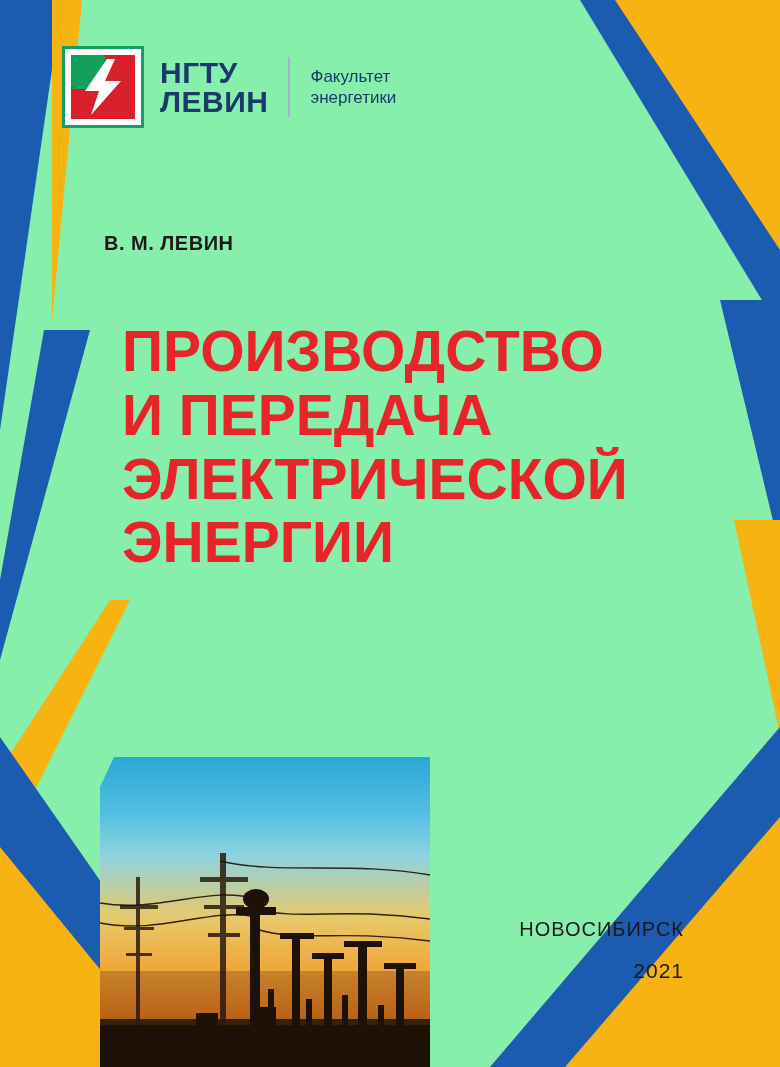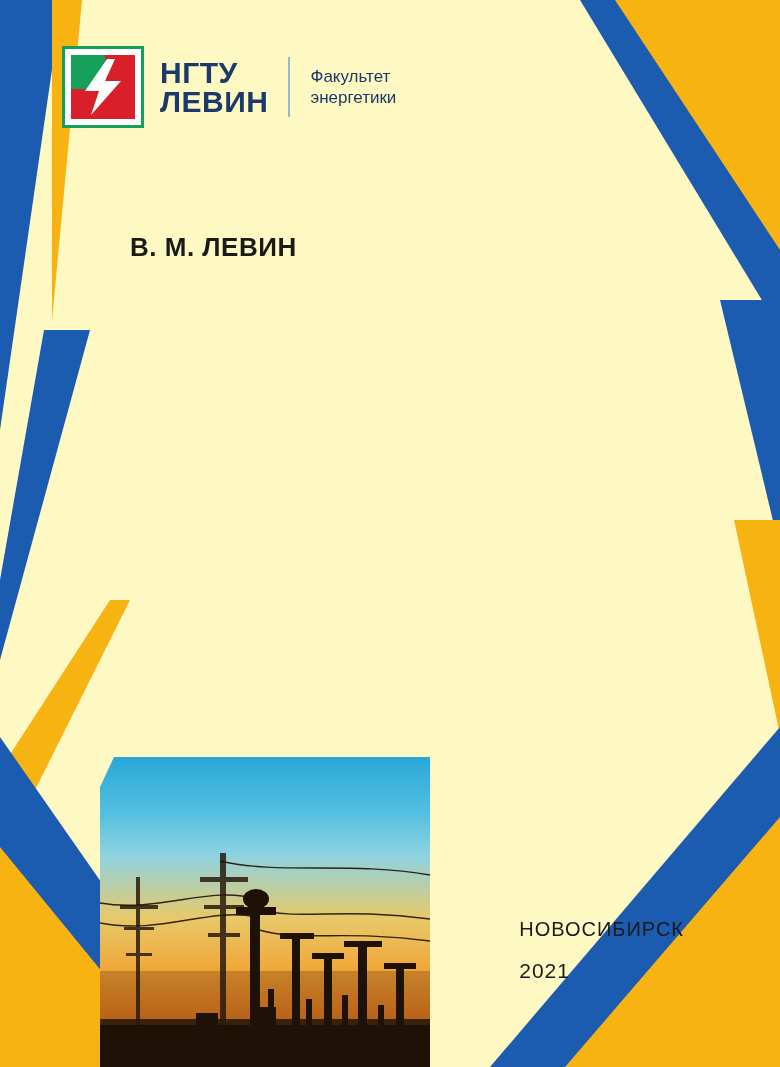--- a/index.html
+++ b/index.html
@@ -7,21 +7,21 @@
     padding: 0;
     background: #ffffff;
   }
   body {
     font-family: "Liberation Sans", sans-serif;
   }
   .cover {
     position: relative;
     width: 780px;
     height: 1067px;
-    background: #fef9c3;
+    background: #86efac;
     overflow: hidden;
   }
 
   
   .deco {
     position: absolute;
     pointer-events: none;
   }
 
   
@@ -165,23 +165,23 @@
     font-weight: normal;
     font-size: 17px;
     line-height: 1.25;
     color: #1b3a6b;
     white-space: pre-line;
   }
 
   
   .author {
     position: absolute;
-    left: 130px;
+    left: 104px;
     top: 232px;
-    font-size: 26px;
+    font-size: 20px;
     font-weight: bold;
     color: #1a1a1a;
     letter-spacing: 0.5px;
     z-index: 5;
   }
   .title {
     position: absolute;
     left: 122px;
     top: 320px;
     width: 600px;
@@ -212,21 +212,21 @@
       #2aa7d8 0%, #53bfe0 18%, #8fd3e0 32%,
       #e8c96a 52%, #f0a83a 68%, #e07a20 82%, #8a4a14 100%);
   }
   .photo svg { position: absolute; inset: 0; }
 
   
   .imprint {
     position: absolute;
     right: 96px;
     bottom: 84px;
-    text-align: left;
+    text-align: right;
     z-index: 6;
     color: #1a1a1a;
   }
   .imprint .city {
     font-size: 20px;
     letter-spacing: 1px;
   }
   .imprint .year {
     font-size: 21px;
     margin-top: 18px;
@@ -263,20 +263,24 @@
       </div>
     </div>
     <div class="logo-text"><span>НГТУ</span><br><span>ЛЕВИН</span></div>
     <div class="logo-divider"></div>
     <div class="logo-faculty">Факультет
 энергетики</div>
   </div>
 
   <div class="author">В. М. ЛЕВИН</div>
 
+  <div class="title">ПРОИЗВОДСТВО
+И ПЕРЕДАЧА
+ЭЛЕКТРИЧЕСКОЙ
+ЭНЕРГИИ</div>
 
   <div class="photo">
     <div class="sky"></div>
     <svg viewBox="0 0 330 310" preserveAspectRatio="none" aria-hidden="true">
 
       <rect x="0" y="214" width="330" height="96" fill="#7a4512" opacity="0.35"></rect>
 
       <rect x="0" y="262" width="330" height="48" fill="#3a2208"></rect>
 
       <g fill="#2a1b0c" opacity="0.85">

